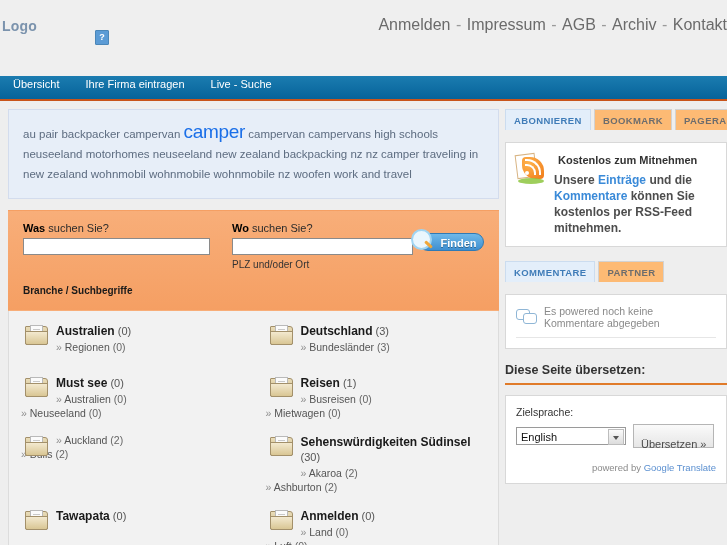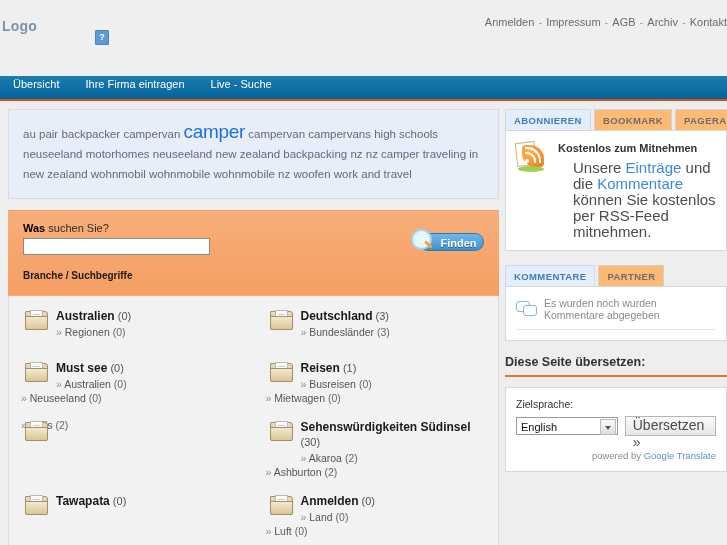--- a/index.html
+++ b/index.html
@@ -14,21 +14,21 @@
   a{text-decoration:none;color:#3a6ea5;}
 
   
   #header{position:relative;height:76px;background:#efefef;}
   #logo{position:absolute;left:2px;top:18px;font-size:14px;color:#7b93ad;font-weight:bold;letter-spacing:.2px;}
   #broken-img{
     position:absolute;left:95px;top:30px;width:12px;height:13px;
     background:#5b9bd5;border:1px solid #4a86b8;border-radius:1px;
     color:#fff;font-size:9px;line-height:13px;text-align:center;font-weight:bold;
   }
-  #toplinks{position:absolute;right:0px;top:16px;font-size:11px;color:#6b6b6b;white-space:nowrap;}
+  #toplinks{position:absolute;right:0px;top:16px;font-size:16px;color:#6b6b6b;white-space:nowrap;}
   #toplinks span.sep{color:#9a9a9a;padding:0 1px;}
   #toplinks a{color:#6b6b6b;}
 
   
   #nav{
     height:22px;background:#0e6ba0;
     background:linear-gradient(#1b7cb0,#06639a);
     border-bottom:2px solid #c8541a;
     padding-top:1px;
   }
@@ -123,21 +123,21 @@
   .cat .title{margin-left:35px;font-size:12px;color:#1a1a1a;font-weight:bold;line-height:15px;padding-top:3px;}
   .cat .title .cnt{font-weight:normal;color:#555;font-size:11px;}
   .cat .subs{margin-left:35px;margin-top:1px;}
   .cat .sub{font-size:10.5px;color:#555;line-height:14px;}
   .cat .sub.outdent{margin-left:-35px;}
   .cat .sub .bullet{color:#8e8e8e;}
   .cat .sub .cnt{color:#666;}
 
   
   .widget{margin-bottom:14px;}
-  .tabs{display:flex;gap:3px;margin-bottom:0;}
+  .tabs{display:flex;gap:3px;margin-bottom:12px;}
   .tab{
     font-size:9.5px;font-weight:bold;letter-spacing:.4px;
     padding:5px 8px 4px 8px;color:#6d6d6d;background:#fdba74;
     border:1px solid #d2d2d2;border-bottom:none;
   }
   .tab.active{background:#e3eefa;color:#3f7cb8;border-color:#cbdcef;}
   .wbody{
     background:#ffffff;border:1px solid #d8d8d8;
     padding:10px 10px 10px 10px;position:relative;
   }
@@ -151,21 +151,21 @@
   #rss-icon .blob{
     position:absolute;left:6px;top:3px;width:22px;height:22px;
     background:radial-gradient(circle at 30% 30%,#ffb34d,#f07a18);
     border-radius:4px 14px 4px 14px;
   }
   #rss-icon .d{position:absolute;left:9px;top:17px;width:4px;height:4px;background:#fff;border-radius:50%;}
   #rss-icon .a1{position:absolute;left:9px;top:10px;width:9px;height:9px;border:2.5px solid #fff;border-left:none;border-bottom:none;border-radius:0 9px 0 0;}
   #rss-icon .a2{position:absolute;left:9px;top:5px;width:14px;height:14px;border:2.5px solid #fff;border-left:none;border-bottom:none;border-radius:0 14px 0 0;}
   #rss-icon .grass{position:absolute;left:2px;top:24px;width:26px;height:6px;background:#8dc63f;border-radius:50%;opacity:.85;}
   .wtitle{margin-left:42px;font-size:11px;font-weight:bold;color:#333;line-height:14px;}
-  .wtext{margin-left:57px;font-size:15px;color:#4d4d4d;line-height:16px;margin-top:5px;}
+  .wtext{margin-left:38px;font-size:12px;color:#4d4d4d;line-height:16px;margin-top:5px;font-weight:bold;}
   .wtext a{color:#3a8ad8;}
 
   #cmt-row{display:flex;align-items:center;border-bottom:1px solid #e6e6e6;padding-bottom:8px;}
   #cmt-icon{
     position:relative;width:20px;height:16px;flex:none;margin-right:8px;
   }
   #cmt-icon .b1{position:absolute;left:0;top:0;width:12px;height:9px;border:1.5px solid #8fb6d6;border-radius:3px;background:#fff;}
   #cmt-icon .b2{position:absolute;left:7px;top:4px;width:12px;height:9px;border:1.5px solid #8fb6d6;border-radius:3px;background:#fff;}
   #cmt-text{font-size:10.5px;color:#8a8a8a;}
 
@@ -185,21 +185,21 @@
     position:absolute;right:1px;top:1px;width:14px;height:14px;
     background:linear-gradient(#fbfbfb,#dcdcdc);border:1px solid #bdbdbd;
   }
   #lang-select .arr:after{
     content:"";position:absolute;left:4px;top:6px;
     border-left:3px solid transparent;border-right:3px solid transparent;
     border-top:4px solid #555;
   }
   #trans-btn{
     height:20px;border:1px solid #b5b5b5;background:linear-gradient(#fafafa,#e6e6e6);
-    font-size:14px;color:#4a4a4a;padding:0 7px;line-height:17px;box-sizing:border-box;
+    font-size:11px;color:#4a4a4a;padding:11px 7px;line-height:17px;box-sizing:border-box;
   }
   #powered{text-align:right;font-size:9.5px;color:#8a8a8a;margin-top:14px;}
   #powered a{color:#5a8fd0;}
 </style>
 </head>
 <body>
 
 <div id="header">
   <div id="logo">Logo</div>
   <div id="broken-img">?</div>
@@ -227,20 +227,27 @@
     <div id="tagcloud"><a href="#">au pair</a> <a href="#">backpacker</a> <a href="#">campervan</a> <a href="#" class="big">camper</a> <a href="#">campervan</a> <a href="#">campervans</a> <a href="#">high schools</a> <a href="#">neuseeland</a> <a href="#">motorhomes neuseeland</a> <a href="#">new zealand</a> <a href="#">backpacking nz</a> <a href="#">nz camper</a> <a href="#">traveling in new zealand</a> <a href="#">wohnmobil</a> <a href="#">wohnmobile</a> <a href="#">wohnmobile nz</a> <a href="#">woofen</a> <a href="#">work and travel</a> </div>
 
     <div id="searchbox">
       <div class="srow">
         <div class="sfield">
           <div class="slabel">
             <b>Was</b><span> suchen Sie?</span>
           </div>
           <input id="in-was" class="sinput" type="text" placeholder="" style="">
         </div>
+        <div class="sfield">
+          <div class="slabel">
+            <b>Wo</b><span> suchen Sie?</span>
+          </div>
+          <input id="in-wo" class="sinput" type="text" placeholder="" style="">
+          <div class="shint">PLZ und/oder Ort</div>
+        </div>
       </div>
       <div id="branche">Branche / Suchbegriffe</div>
       <div id="findbtn">
         <span class="mag"></span>
         <span>Finden</span>
       </div>
     </div>
 
     <div id="cats">
       <div class="catgrid" id="catgrid">
@@ -290,20 +297,21 @@
               <div class="sub outdent"><span class="bullet">» </span><a href="#" style="color: rgb(85, 85, 85); margin-top: 43px;">Mietwagen</a><span class="cnt"> (0)</span></div>
             </div>
           </div>
           <div class="cat">
             <div class="folder">
               <span class="back"></span>
               <span class="doc"></span>
               <span class="front"></span>
             </div>
             <div class="subs">
+              <div class="sub"><span class="bullet">» </span><a href="#" style="color: rgb(85, 85, 85);">Auckland</a><span class="cnt"> (2)</span></div>
               <div class="sub outdent"><span class="bullet">» </span><a href="#" style="color: rgb(85, 85, 85);">Bulls</a><span class="cnt"> (2)</span></div>
             </div>
           </div>
           <div class="cat">
             <div class="folder">
               <span class="back"></span>
               <span class="doc"></span>
               <span class="front"></span>
             </div>
             <div class="title"><a href="#" style="color: rgb(26, 26, 26);">Sehenswürdigkeiten Südinsel</a><span class="cnt"> (30)</span></div>
@@ -365,21 +373,21 @@
       <div class="tabs" id="cmt-tabs">
           <div class="tab active">KOMMENTARE</div>
           <div class="tab">PARTNER</div>
         </div>
       <div class="wbody">
         <div id="cmt-row">
           <span id="cmt-icon">
             <span class="b1"></span>
               <span class="b2"></span>
           </span>
-          <span id="cmt-text">Es wurden noch wurden Kommentare abgegeben</span>
+          <span id="cmt-text">Es powered noch keine Kommentare abgegeben</span>
         </div>
       </div>
     </div>
 
     <div class="widget">
       <div id="translate-title">Diese Seite übersetzen:</div>
       <div id="translate-body">
         <div id="zlabel">Zielsprache:</div>
         <div class="trow">
           <div id="lang-select">

